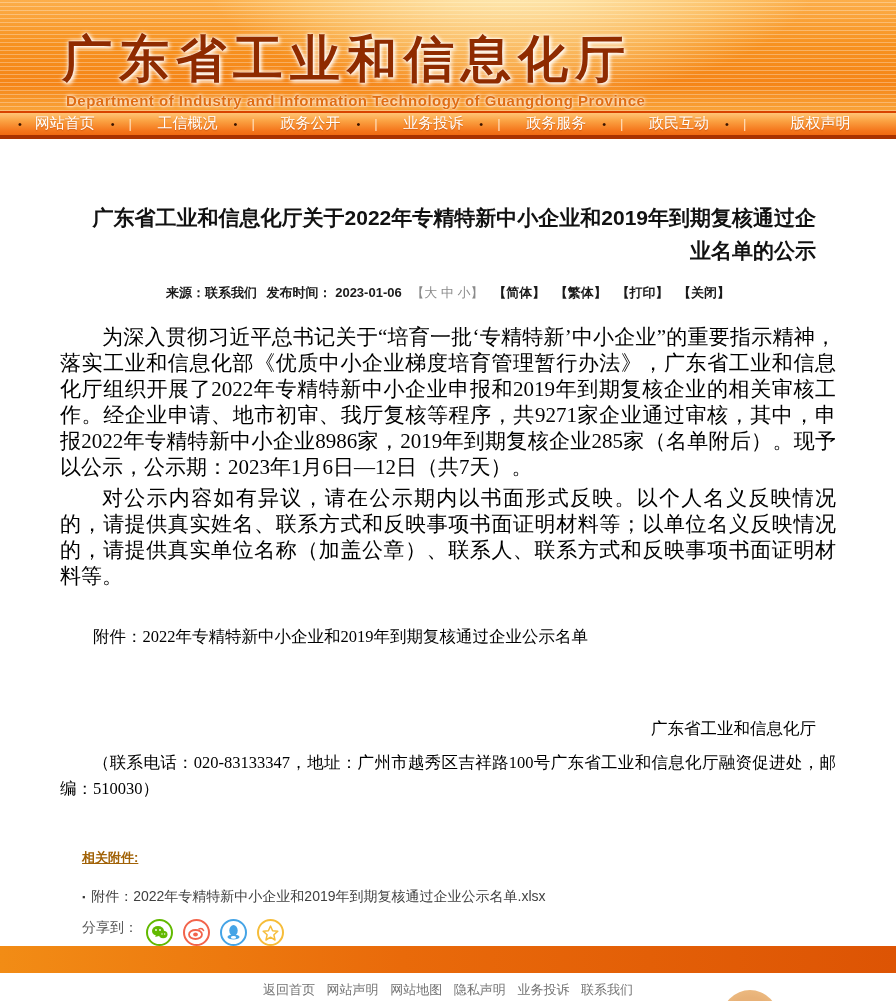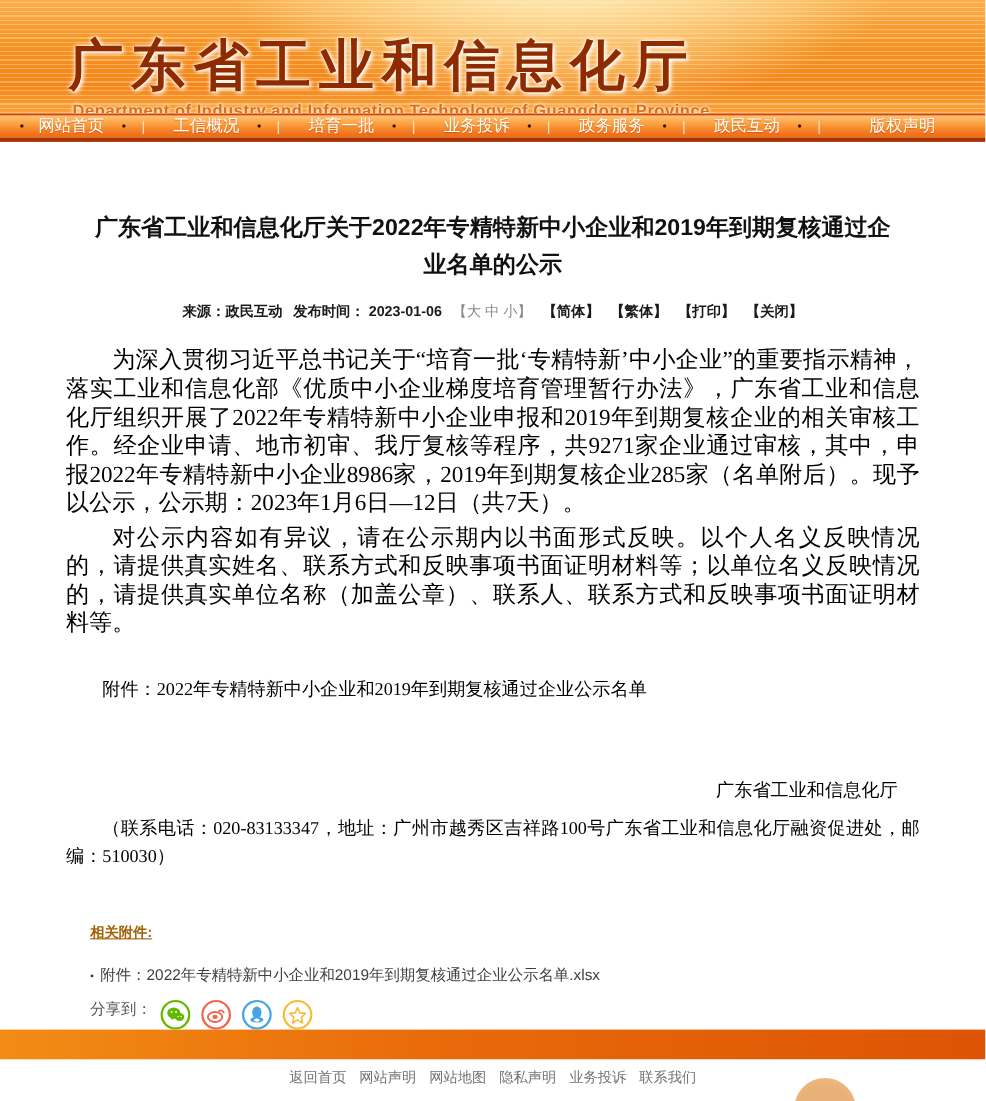--- a/index.html
+++ b/index.html
@@ -41,21 +41,21 @@
     color:#ffffff; font-size:15px; text-decoration:none; cursor:pointer;
     text-shadow:0 1px 1px rgba(170,60,0,0.5); white-space:nowrap;
   }
   .nav-dot { color:#3a1400; font-size:11px; margin:0 0 0 16px; }
   .nav-dot.lead { margin:0; }
   .nav-pipe { color:#ffe2c2; font-size:13px; margin:0 0 0 14px; }
 
   
   .main { width:776px; margin:0 auto; flex:0 0 auto; }
   .article-title {
-    margin:62px auto 0; width:736px; text-align:center;
+    margin:62px auto 0; width:736px; text-align:right;
     font-size:21px; font-weight:bold; color:#111; line-height:33px;
     font-family:"Liberation Sans", sans-serif;
   }
   .meta {
     margin-top:17px; text-align:center; font-size:13px; color:#1a1a1a; font-weight:bold;
     font-family:"Liberation Sans", sans-serif;
   }
   .meta span { margin:0 3px; }
   .meta .dim { color:#8a8a8a; font-weight:normal; }
   .meta .act { cursor:pointer; }
@@ -93,21 +93,21 @@
   .ic-qq     { border:2px solid #45a4e6; }
   .ic-qzone  { border:2px solid #f6bd3a; }
 
   
   .footer { margin-top:auto; position:relative; }
   .footer-bar {
     height:27px;
     background:linear-gradient(90deg, #f28c15 0%, #e96a0a 45%, #dd5404 100%);
   }
   .footer-links {
-    padding:8px 0 12px; text-align:center; font-size:13px; color:#737373;
+    padding:8px 0 2px; text-align:center; font-size:13px; color:#737373;
   }
   .footer-links a { color:#737373; text-decoration:none; margin:0 4px; cursor:pointer; }
 
   .float-widget-1 {
     position:absolute; left:722px; top:44px; width:56px; height:56px; border-radius:50%;
     background:radial-gradient(circle at 50% 60%, #d0452c 0 22%, #e8b177 24% 60%, #f0c48c 100%);
   }
 </style>
 </head>
 <body>
@@ -125,21 +125,21 @@
       <a class="nav-link">网站首页</a>
       <span class="nav-dot">•</span>
       <span class="nav-pipe">|</span>
     </span>
     <span class="nav-group">
       <a class="nav-link">工信概况</a>
       <span class="nav-dot">•</span>
       <span class="nav-pipe">|</span>
     </span>
     <span class="nav-group">
-      <a class="nav-link">培育一批</a>
+      <a class="nav-link">政务公开</a>
       <span class="nav-dot">•</span>
       <span class="nav-pipe">|</span>
     </span>
     <span class="nav-group">
       <a class="nav-link">业务投诉</a>
       <span class="nav-dot">•</span>
       <span class="nav-pipe">|</span>
     </span>
     <span class="nav-group">
       <a class="nav-link">政务服务</a>
@@ -153,21 +153,21 @@
     </span>
     <span class="nav-group">
       <a class="nav-link">版权声明</a>
     </span>
   </div>
 
   <div class="main">
     <h1 class="article-title">广东省工业和信息化厅关于2022年专精特新中小企业和2019年到期复核通过企业名单的公示</h1>
 
     <div class="meta">
-      <span>来源：政民互动</span>
+      <span>来源：联系我们</span>
       <span>发布时间： 2023-01-06</span>
       <span class="dim act">【大 中 小】</span>
       <span class="act">【简体】</span>
       <span class="act">【繁体】</span>
       <span class="act">【打印】</span>
       <span class="act">【关闭】</span>
     </div>
 
     <div class="body-text">
       <p class="para">为深入贯彻习近平总书记关于“培育一批‘专精特新’中小企业”的重要指示精神，落实工业和信息化部《优质中小企业梯度培育管理暂行办法》，广东省工业和信息化厅组织开展了2022年专精特新中小企业申报和2019年到期复核企业的相关审核工作。经企业申请、地市初审、我厅复核等程序，共9271家企业通过审核，其中，申报2022年专精特新中小企业8986家，2019年到期复核企业285家（名单附后）。现予以公示，公示期：2023年1月6日—12日（共7天）。</p>

